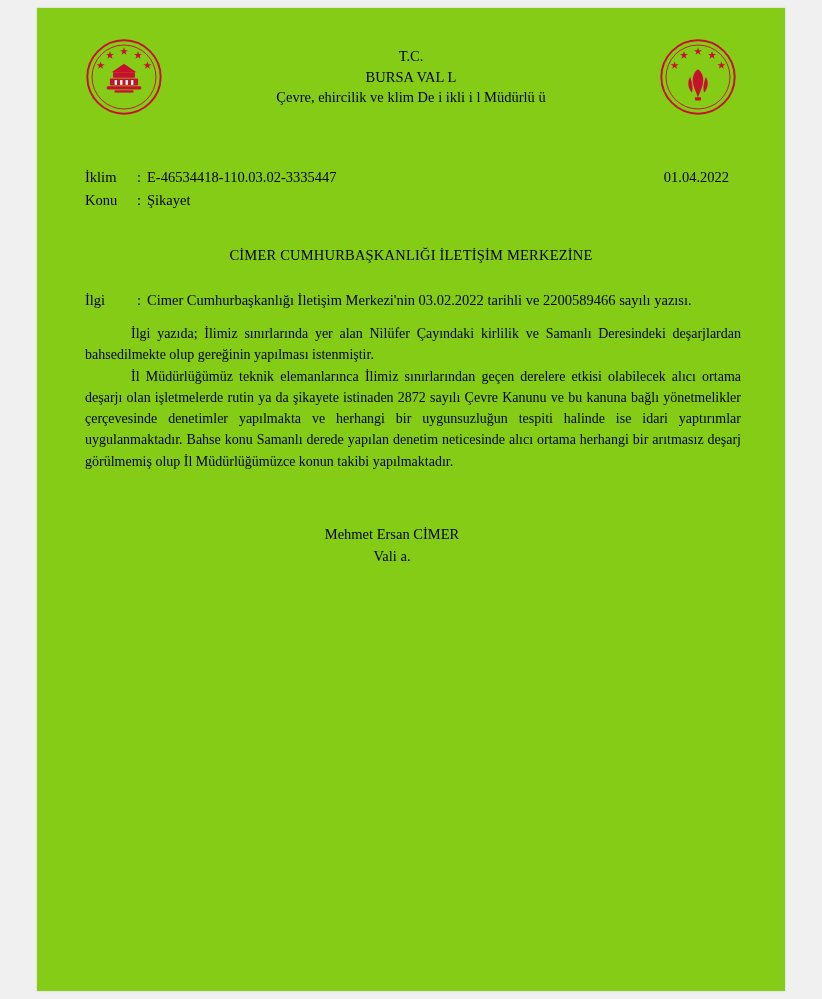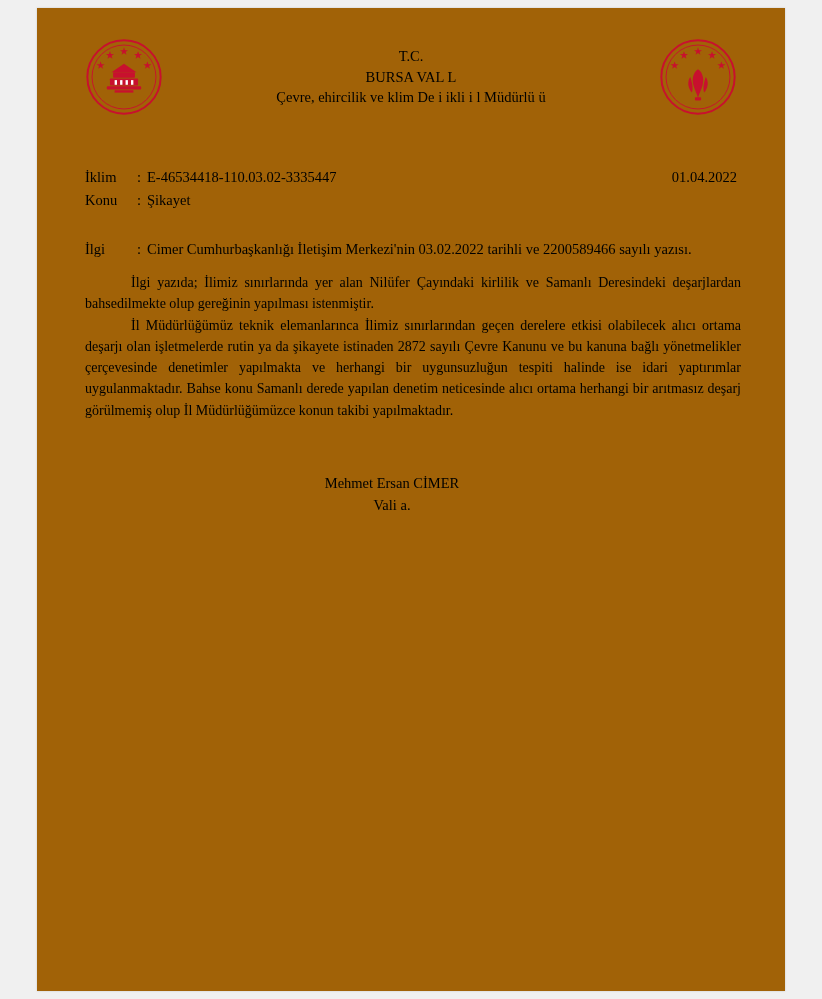--- a/index.html
+++ b/index.html
@@ -12,21 +12,21 @@
     width: 822px;
     height: 999px;
     overflow: hidden;
   }
   .page {
     position: absolute;
     left: 37px;
     top: 8px;
     width: 748px;
     height: 983px;
-    background: #a16207;
+    background: #84cc16;
     box-shadow: 0 0 2px rgba(0,0,0,0.15);
   }
   .doc-inner {
     position: relative;
     width: 100%;
     height: 100%;
   }
 
   
   .header {
@@ -69,21 +69,21 @@
   .meta-label {
     display: inline-block;
     width: 52px;
   }
   .meta-sep {
     display: inline-block;
     width: 10px;
   }
   .meta-date {
     position: absolute;
-    right: 0;
+    right: 8px;
     top: 0;
   }
 
   
   .doc-title {
     margin-top: 34px;
     text-align: center;
     font-size: 14.5px;
     letter-spacing: 0.2px;
     color: #000;
@@ -193,20 +193,21 @@
     <div class="meta">
       <div class="meta-row">
         <span class="meta-label">İklim</span><span class="meta-sep">:</span><span>E-46534418-110.03.02-3335447</span>
         <span class="meta-date">01.04.2022</span>
       </div>
       <div class="meta-row">
         <span class="meta-label">Konu</span><span class="meta-sep">:</span><span>Şikayet</span>
       </div>
     </div>
 
+    <div class="doc-title">CİMER CUMHURBAŞKANLIĞI İLETİŞİM MERKEZİNE</div>
 
     <div class="ref">
       <span class="ref-label">İlgi</span><span class="meta-sep">:</span><span>Cimer Cumhurbaşkanlığı İletişim Merkezi'nin 03.02.2022 tarihli ve 2200589466 sayılı yazısı.</span>
     </div>
 
     <div class="body-text">
       <p>İlgi yazıda; İlimiz sınırlarında yer alan Nilüfer Çayındaki kirlilik ve Samanlı Deresindeki deşarjlardan bahsedilmekte olup gereğinin yapılması istenmiştir.</p>
       <p>İl Müdürlüğümüz teknik elemanlarınca İlimiz sınırlarından geçen derelere etkisi olabilecek alıcı ortama deşarjı olan işletmelerde rutin ya da şikayete istinaden 2872 sayılı Çevre Kanunu ve bu kanuna bağlı yönetmelikler çerçevesinde denetimler yapılmakta ve herhangi bir uygunsuzluğun tespiti halinde ise idari yaptırımlar uygulanmaktadır. Bahse konu Samanlı derede yapılan denetim neticesinde alıcı ortama herhangi bir arıtmasız deşarj görülmemiş olup İl Müdürlüğümüzce konun takibi yapılmaktadır.</p>
     </div>
 

